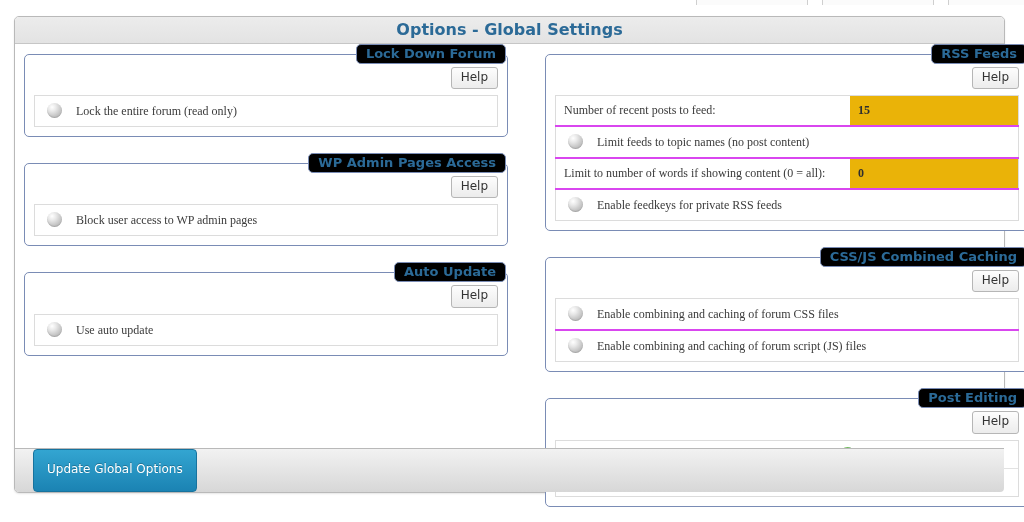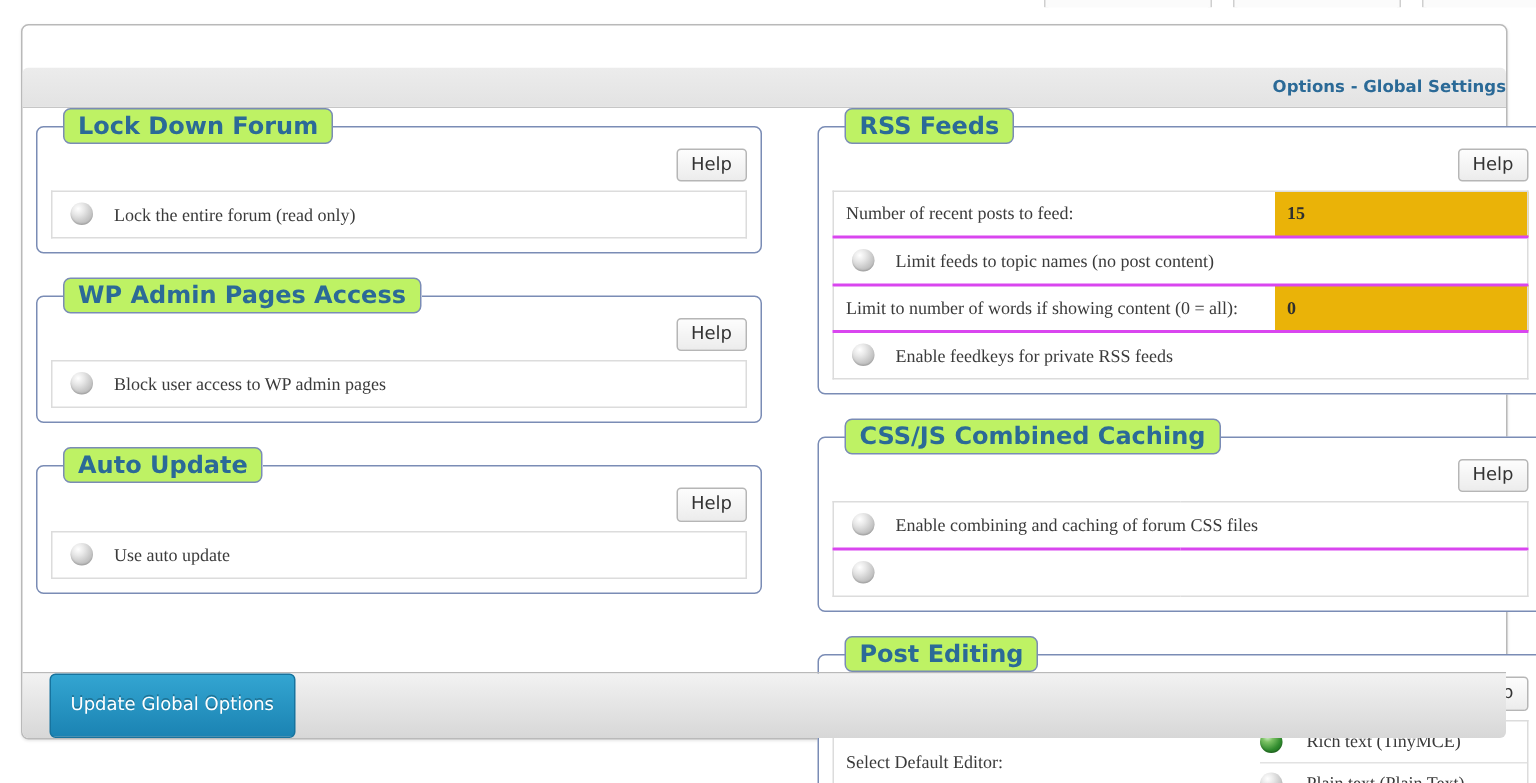--- a/index.html
+++ b/index.html
@@ -46,28 +46,27 @@
     background: #ffffff;
     border: 1px solid #b9b9b9;
     border-radius: 5px;
     box-sizing: border-box;
     box-shadow: 0 1px 2px rgba(0,0,0,0.10);
   }
 
   .panel-title {
     height: 26px;
     line-height: 26px;
-    text-align: right;
-    font-size: 11px;
+    text-align: center;
+    font-size: 16px;
     font-weight: bold;
     color: #2b6a97;
     background: linear-gradient(to bottom, #ececec 0%, #e3e3e3 100%);
     border-bottom: 1px solid #c6c6c6;
     border-radius: 4px 4px 0 0;
-    margin-top: 28px;
   }
 
   .panel-body {
     position: relative;
     padding: 0;
     height: 421px;
   }
 
   .col {
     position: absolute;
@@ -81,26 +80,27 @@
     margin: 0 0 16px 0;
     padding: 0 9px 9px 9px;
     border: 1px solid #7a8cb5;
     border-radius: 5px;
     background: #ffffff;
     box-sizing: border-box;
   }
   fieldset.group > legend {
     margin-left: 8px;
     padding: 1px 9px 2px 9px;
-    font-size: 16px;
+    font-size: 13px;
     font-weight: bold;
     color: #2b6a97;
-    background: #bef264;
+    background: #000000;
     border: 1px solid #7a8cb5;
     border-radius: 5px;
+    text-align: right;
   }
 
   .help-row {
     display: flex;
     justify-content: flex-end;
     padding: 3px 0 6px 0;
   }
   .help-btn {
     font-family: "DejaVu Sans", "Liberation Sans", sans-serif;
     font-size: 12px;
@@ -306,21 +306,21 @@
           </div>
           <table class="opt-table">
             <tbody>
                 <tr>
               <td class="toggle-cell" colspan="2">
                 <span class="knob"></span><span class="tl">Enable combining and caching of forum CSS files</span>
               </td>
             </tr>
             <tr>
               <td class="toggle-cell" colspan="2">
-                <span class="knob"></span>
+                <span class="knob"></span><span class="tl">Enable combining and caching of forum script (JS) files</span>
               </td>
             </tr>
           </tbody>
             </table>
         </fieldset>
 
         <fieldset class="group">
           <legend>Post Editing</legend>
           <div class="help-row">
             <button class="help-btn">Help</button>

